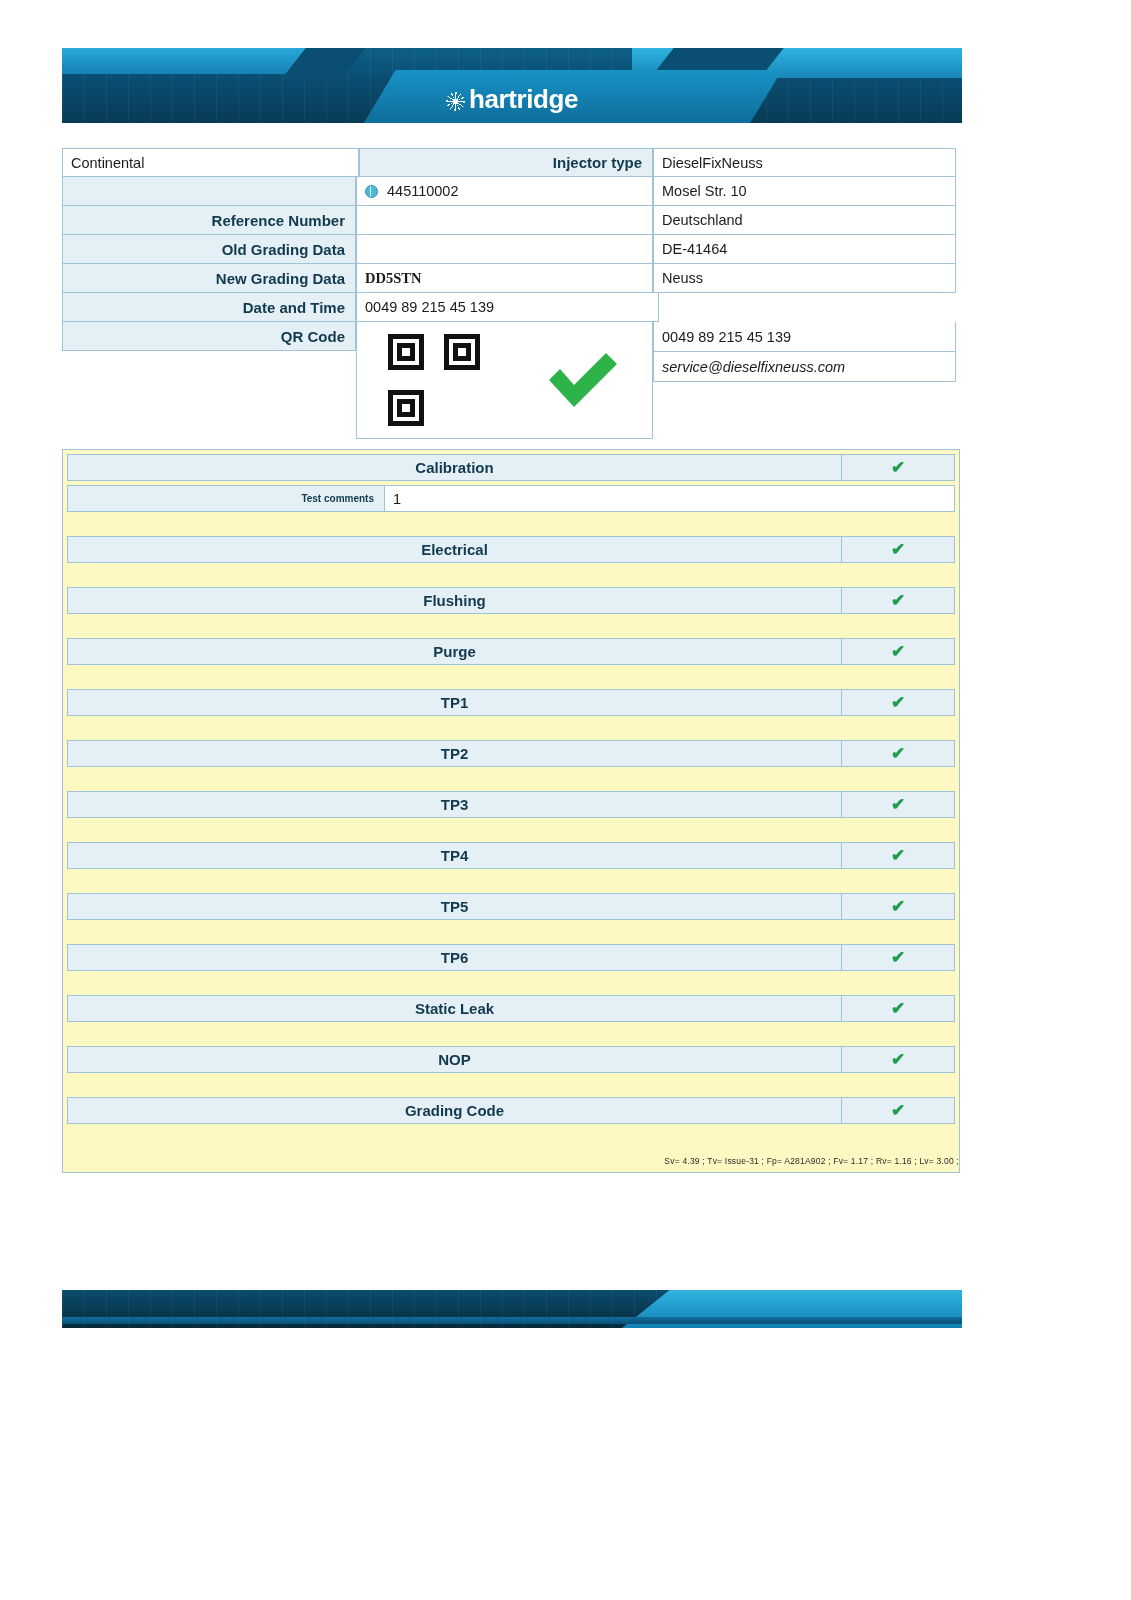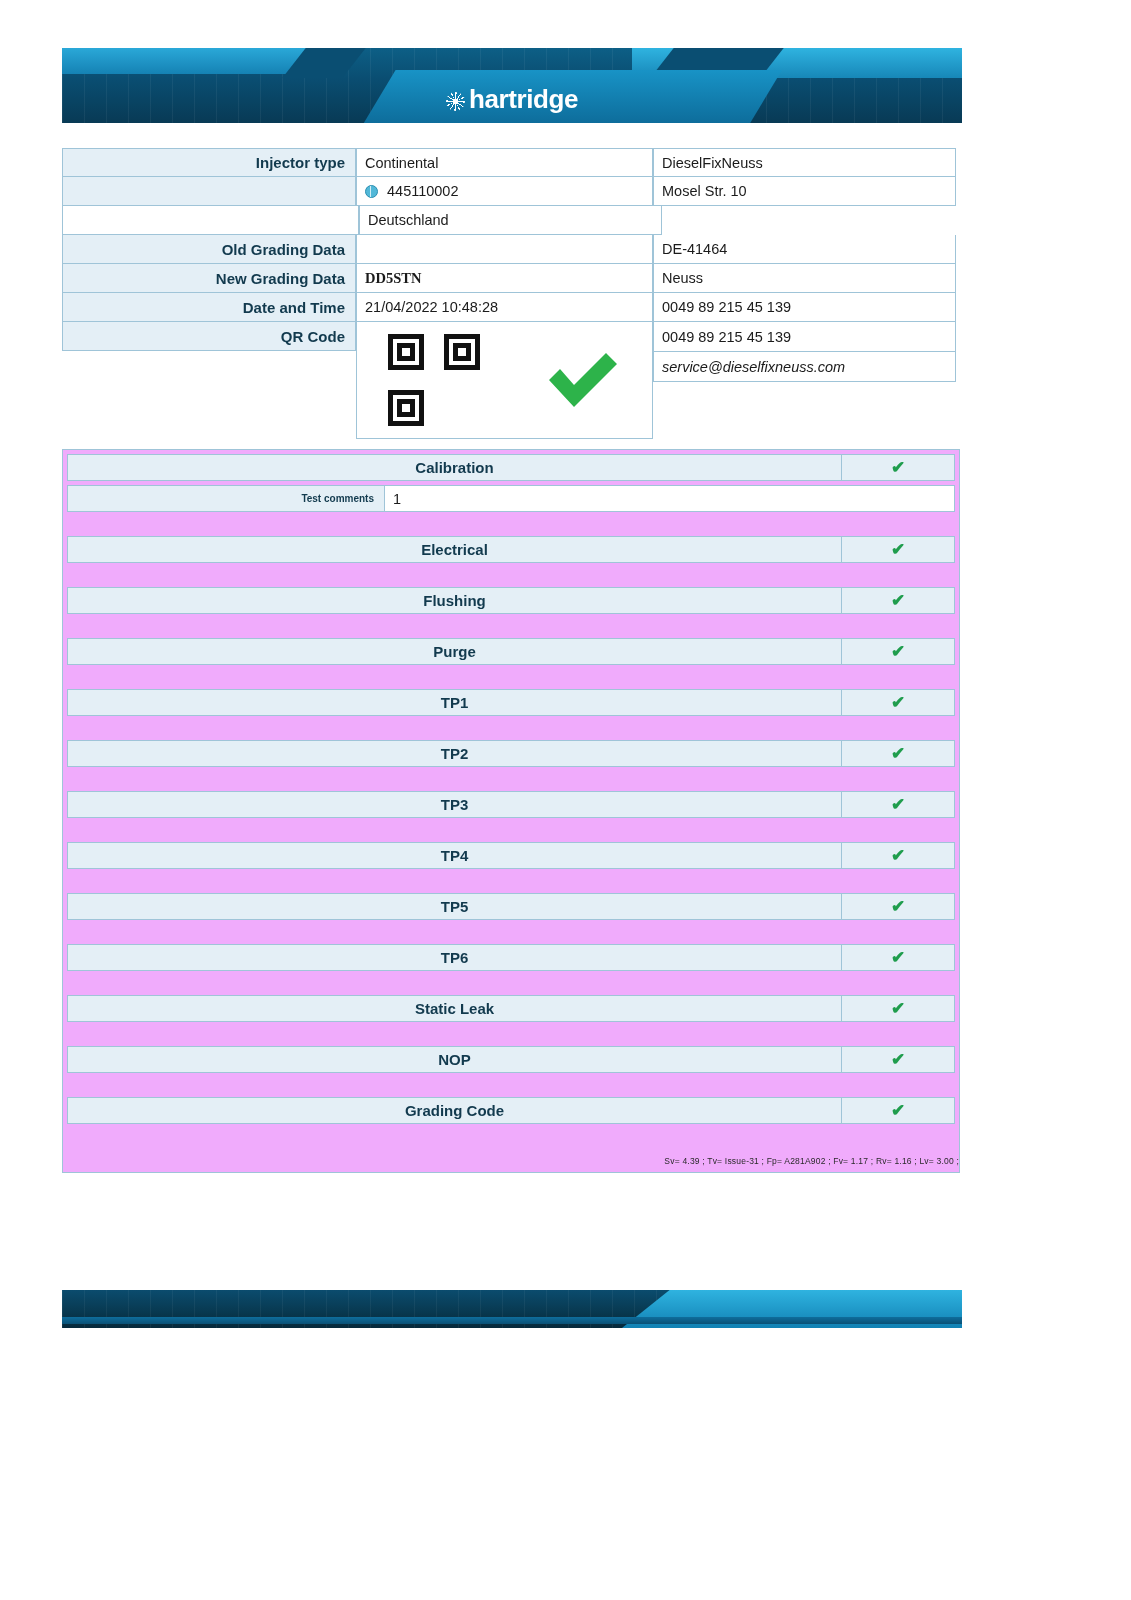--- a/index.html
+++ b/index.html
@@ -239,21 +239,21 @@
   }
 
   
   .results {
     position: absolute;
     left: 62px;
     top: 449px;
     width: 898px;
     box-sizing: border-box;
     border: 1px solid #9fc4d8;
-    background: #f0abfc;
+    background: #fef9c3;
     padding: 4px 0 0 0;
   }
   .res-row {
     display: flex;
     align-items: stretch;
     margin: 0 4px 0 4px;
   }
   .res-title {
     flex: 1;
     box-sizing: border-box;
@@ -375,54 +375,54 @@
   <div class="hb-diag2"></div>
   <div class="hb-swoosh"></div>
   <div class="logo">
     <span class="mark"></span><span>hartridge</span>
   </div>
 </div>
 
 <div class="info">
 
   <div class="info-row">
+    <div class="cell mid">Continental</div>
     <div class="cell label">Injector type</div>
-    <div class="cell mid">Continental</div>
     <div class="cell right">DieselFixNeuss</div>
   </div>
 
   <div class="info-row">
     <div class="cell label nb" style="background:#e4eff6;border:1px solid #9fc4d8;border-top:none;"></div>
     <div class="cell mid" style="border-top:none;">
       <span class="globe-icon"></span>
       <span>445110002</span>
     </div>
     <div class="cell right" style="border-top:none;">Mosel Str. 10</div>
   </div>
 
   <div class="info-row">
+    <div class="cell label" style="border-top:none;">Reference Number</div>
     <div class="cell mid" style="border-top:none;"></div>
     <div class="cell right" style="border-top:none;">Deutschland</div>
   </div>
 
   <div class="info-row">
     <div class="cell label" style="border-top:none;padding-left:36px;">Old Grading Data</div>
     <div class="cell mid" style="border-top:none;"></div>
     <div class="cell right" style="border-top:none;">DE-41464</div>
   </div>
 
   <div class="info-row">
     <div class="cell label" style="border-top:none;">New Grading Data</div>
     <div class="cell mid bold-val" style="border-top:none;">DD5STN</div>
     <div class="cell right" style="border-top:none;">Neuss</div>
   </div>
 
   <div class="info-row">
     <div class="cell label" style="border-top:none;">Date and Time</div>
-    <div class="cell mid" style="border-top:none;">21/04/2022 10:48:28</div>
     <div class="cell right" style="border-top:none;">0049 89 215 45 139</div>
   </div>
 
   <div class="qr-row">
     <div class="qr-label-col">
       <div class="cell label" style="border-top:none;">QR Code</div>
     </div>
     <div class="qr-mid">
       <div class="qr-img">
         <span class="qr-corner-bl"></span>

